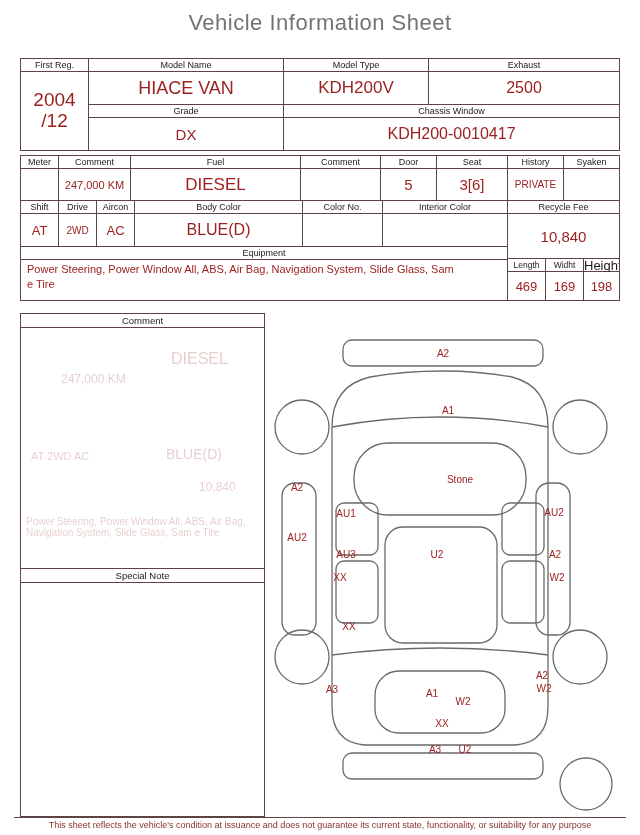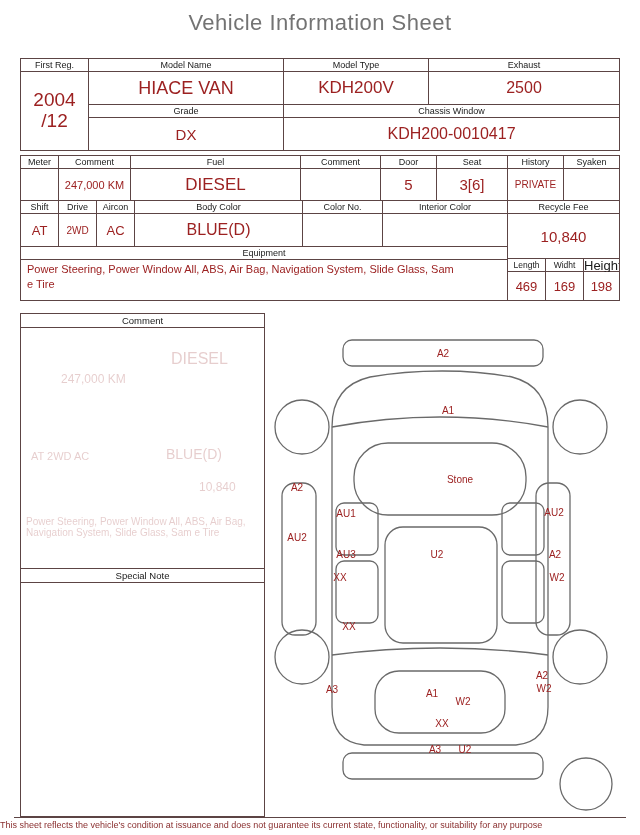--- a/index.html
+++ b/index.html
@@ -12,21 +12,21 @@
   .br{border-right:1px solid var(--bc)}
   .col{display:flex;flex-direction:column}
   .row{display:flex}
   .val{color:var(--red);display:flex;align-items:center;justify-content:center;text-align:center;overflow:hidden}
   .pre{white-space:pre-line}
   .title{top:10px;left:0;width:640px;text-align:center;font-size:22px;color:#737373;letter-spacing:.5px}
   .note{color:var(--red);font-size:11px;line-height:1.33;padding:4px 6px;text-align:left}
   .equiptext{color:var(--red);font-size:11px;line-height:1.35;padding:2px 6px;text-align:left}
   .dl{position:absolute;transform:translate(-50%,-50%);color:var(--red);font-size:10px;white-space:nowrap}
   .ghost{position:absolute;color:#a34444;opacity:.26;white-space:normal}
-  .footer{top:820px;left:0;width:640px;font-size:9px;color:#8a3030}
+  .footer{top:820px;left:0;width:640px;text-align:center;font-size:9px;color:#8a3030}
   .fline{top:817px;left:14px;width:612px;border-top:1px solid var(--bc);height:0}
 </style>
 </head>
 <body>
 
 <div class="abs title">Vehicle Information Sheet</div>
 
 <div class="abs bdr row" style="top:58px;left:20px;width:600px;height:93px">
   <div class="col br" style="width:68px">
     <div class="hdr bb">First Reg.</div>

